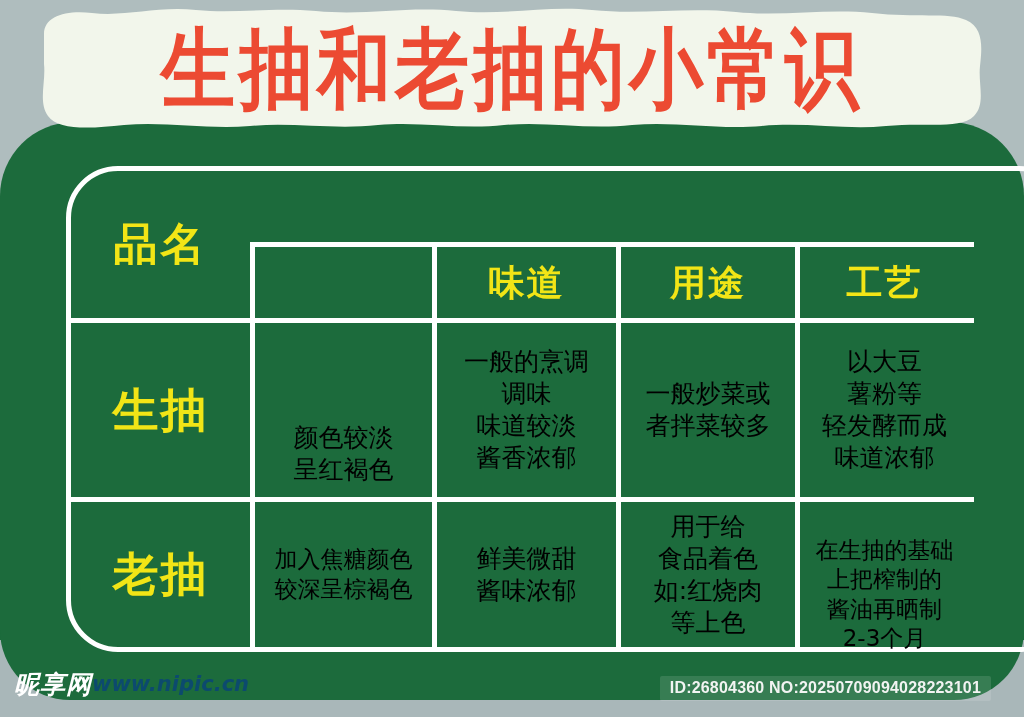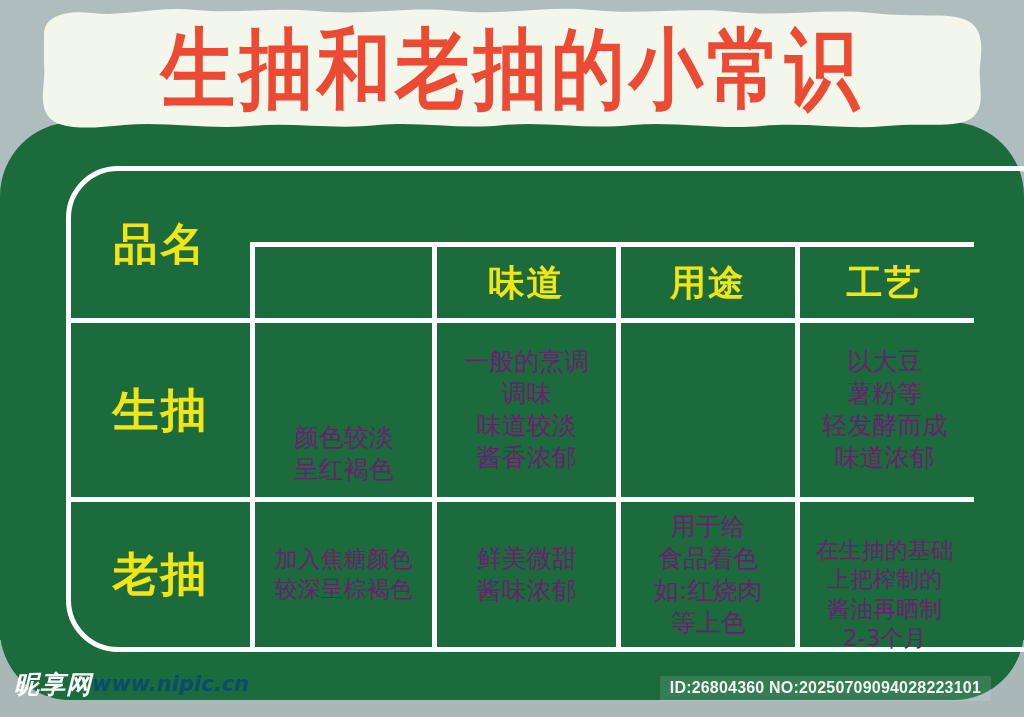--- a/index.html
+++ b/index.html
@@ -163,21 +163,21 @@
   }
   .name-head {
     color: #F2E516;
     font-family: "DejaVu Sans", "Liberation Sans", sans-serif;
     font-weight: 700;
     font-size: 44px;
     line-height: 1.1;
     letter-spacing: 3px;
   }
   .body-txt {
-    color: #701a75;
+    color: #000000;
     font-family: "DejaVu Sans", "Liberation Sans", sans-serif;
     font-weight: 400;
     font-size: 25px;
     line-height: 1.28;
     white-space: pre-line;
   }
   .body-txt.small {
     font-size: 23px;
   }
 
@@ -283,20 +283,24 @@
     <div class="cell" style="left:189px; top:157px; width:177px; height:174px;margin-top:44px;">
       <div class="txt body-txt">颜色较淡
 呈红褐色</div>
     </div>
     <div class="cell" style="left:371px; top:157px; width:179px; height:174px;">
       <div class="txt body-txt">一般的烹调
 调味
 味道较淡
 酱香浓郁</div>
     </div>
+    <div class="cell" style="left:555px; top:157px; width:174px; height:174px;">
+      <div class="txt body-txt">一般炒菜或
+者拌菜较多</div>
+    </div>
     <div class="cell" style="left:734px; top:157px; width:169px; height:174px;">
       <div class="txt body-txt">以大豆
 薯粉等
 轻发酵而成
 味道浓郁</div>
     </div>
 
     <div class="cell" style="left:5px; top:336px; width:179px; height:145px;">
       <div class="txt rowlabel">老抽</div>
     </div>

